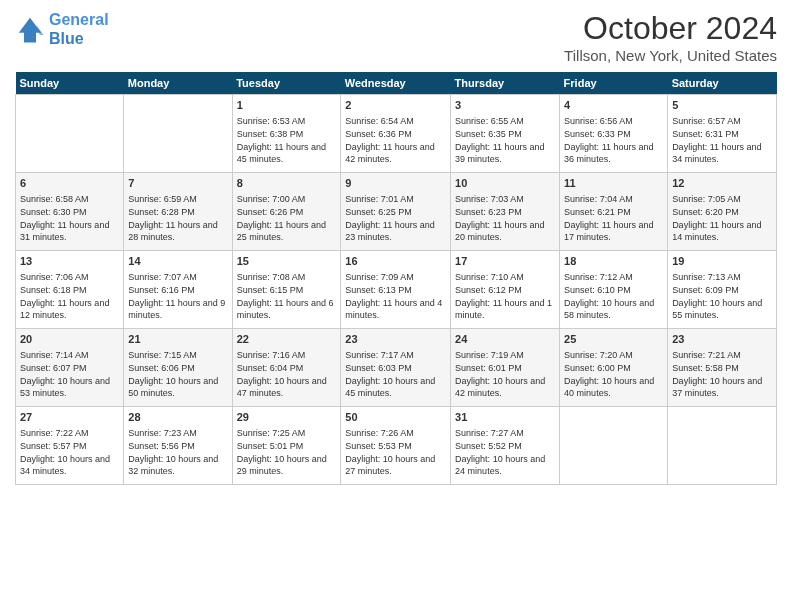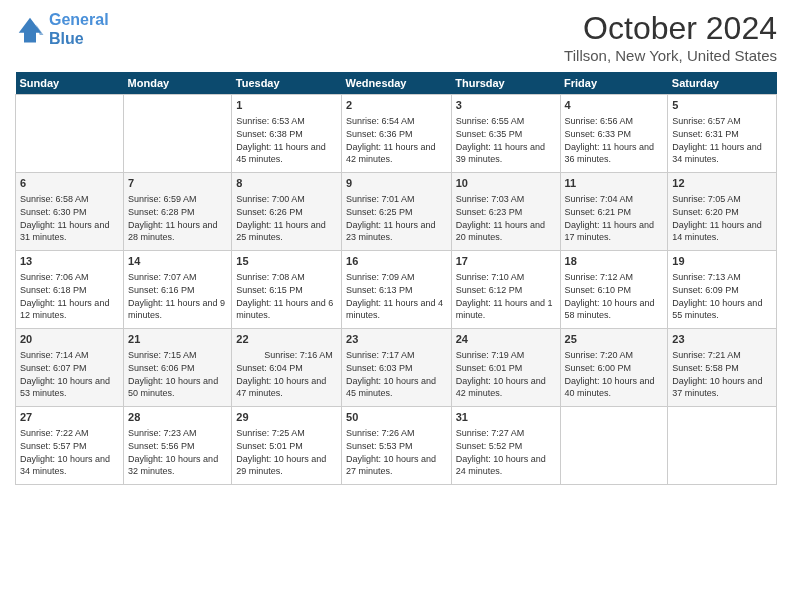--- a/index.html
+++ b/index.html
@@ -192,21 +192,21 @@
 Sunset: 6:09 PM
 Daylight: 10 hours and 55 minutes.</span></td>
         </tr>
         <tr>
           <td><span class="day-num">20</span><span style="white-space: pre-line;">Sunrise: 7:14 AM
 Sunset: 6:07 PM
 Daylight: 10 hours and 53 minutes.</span></td>
           <td><span class="day-num">21</span><span style="white-space: pre-line;">Sunrise: 7:15 AM
 Sunset: 6:06 PM
 Daylight: 10 hours and 50 minutes.</span></td>
-          <td><span class="day-num">22</span><span style="white-space: pre-line; margin-left: 28px;">Sunrise: 7:16 AM
+          <td><span class="day-num">22</span><span style="white-space: pre-line;">Sunrise: 7:16 AM
 Sunset: 6:04 PM
 Daylight: 10 hours and 47 minutes.</span></td>
           <td><span class="day-num">23</span><span style="white-space: pre-line;">Sunrise: 7:17 AM
 Sunset: 6:03 PM
 Daylight: 10 hours and 45 minutes.</span></td>
           <td><span class="day-num">24</span><span style="white-space: pre-line;">Sunrise: 7:19 AM
 Sunset: 6:01 PM
 Daylight: 10 hours and 42 minutes.</span></td>
           <td><span class="day-num">25</span><span style="white-space: pre-line;">Sunrise: 7:20 AM
 Sunset: 6:00 PM

